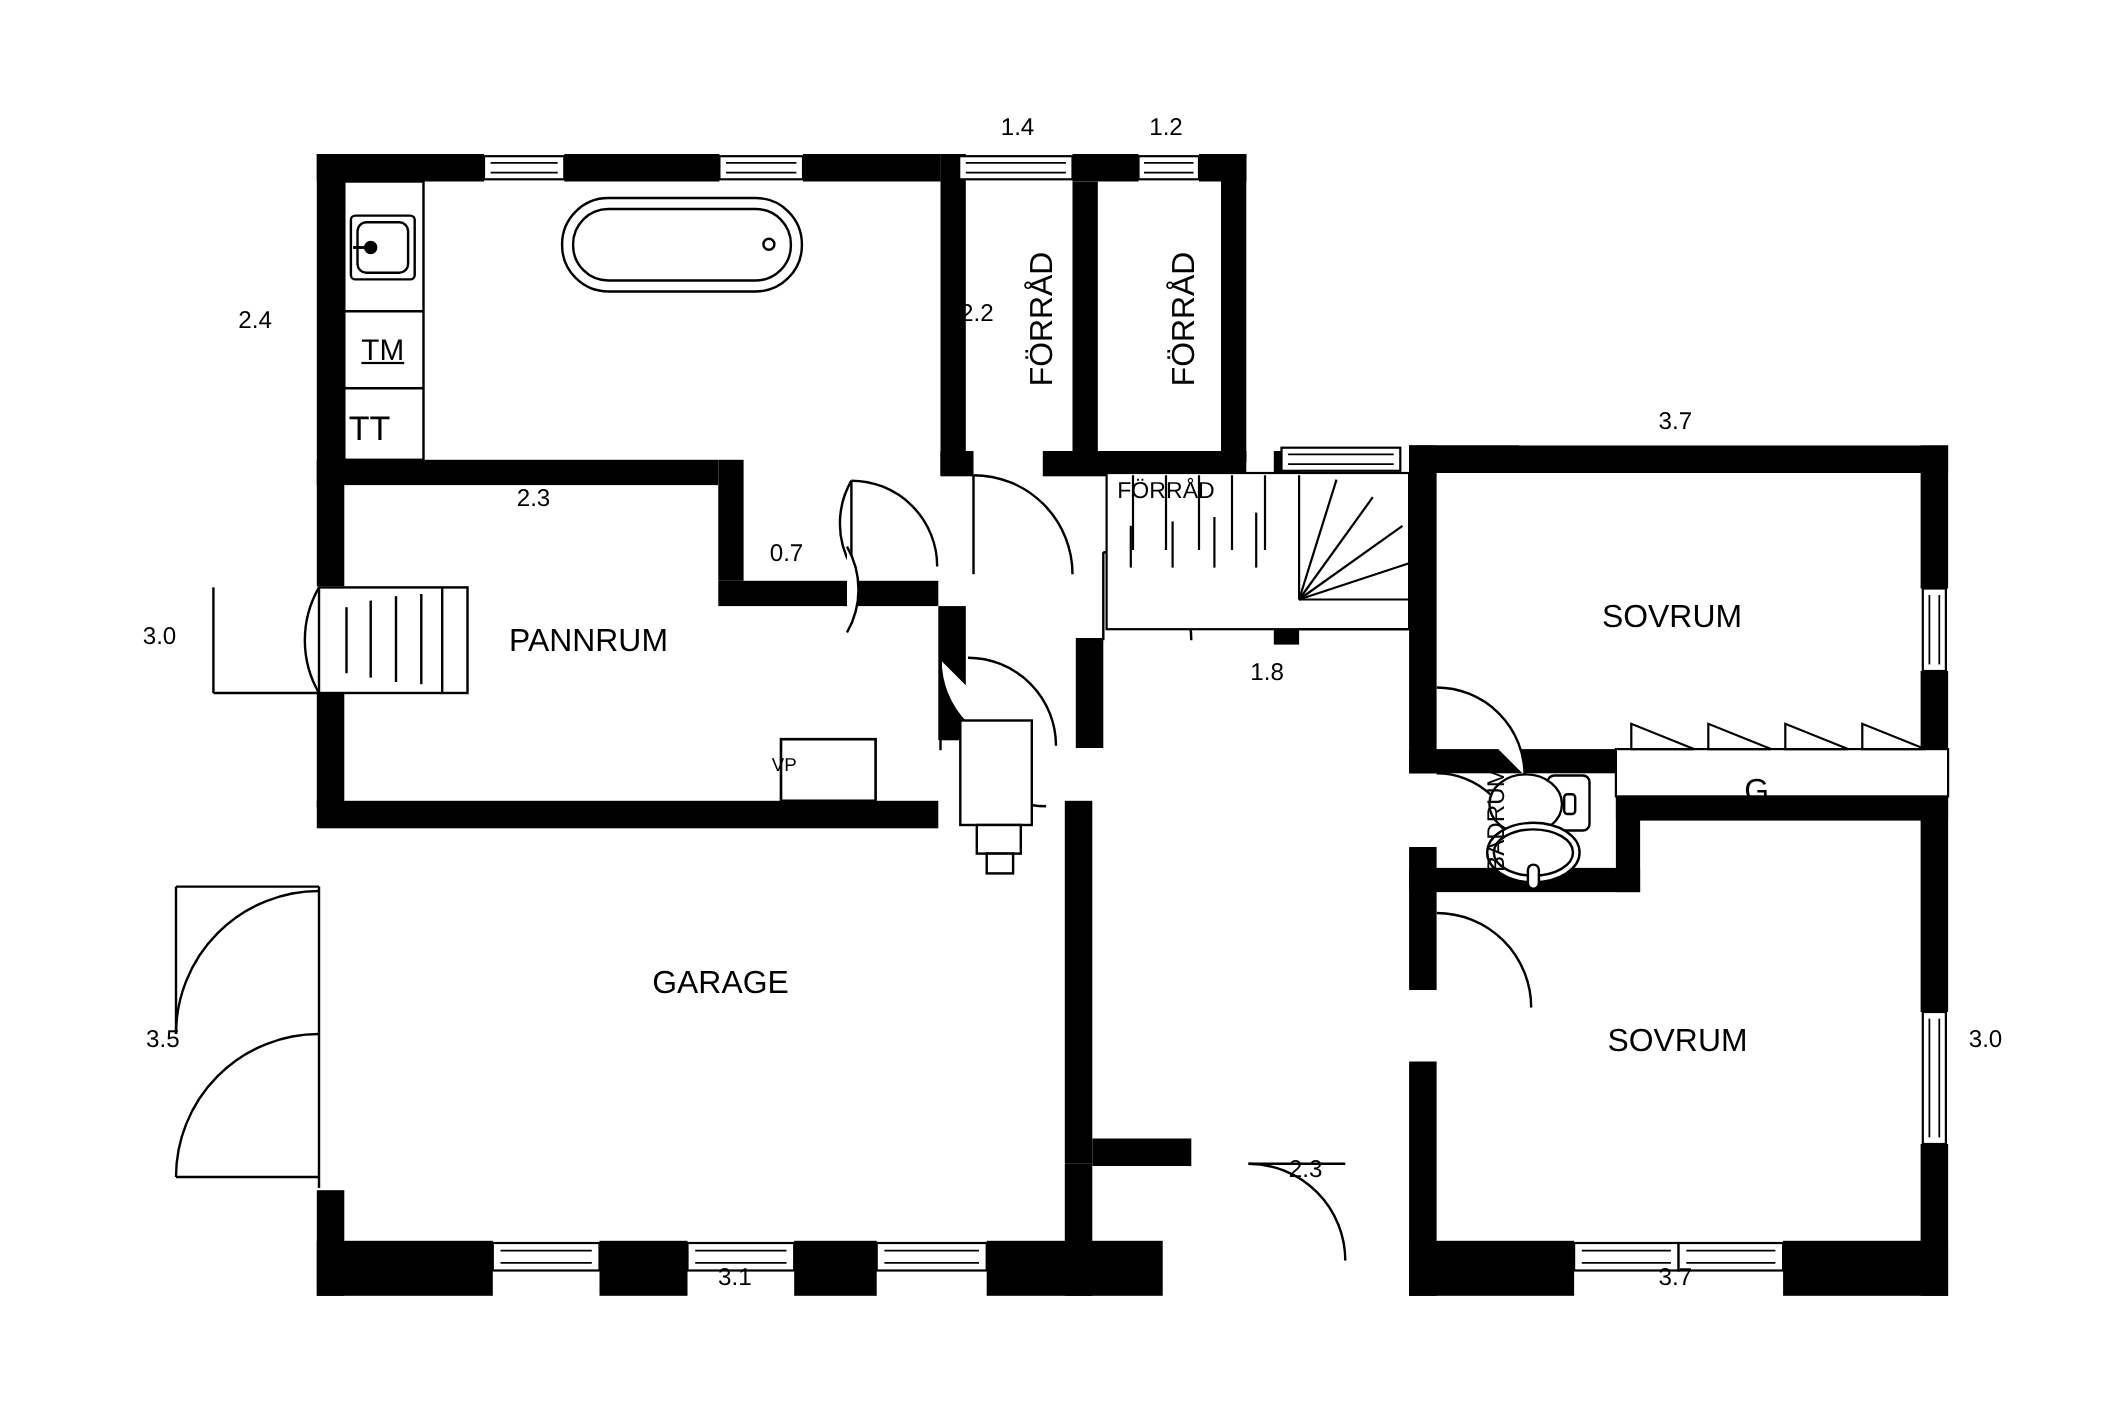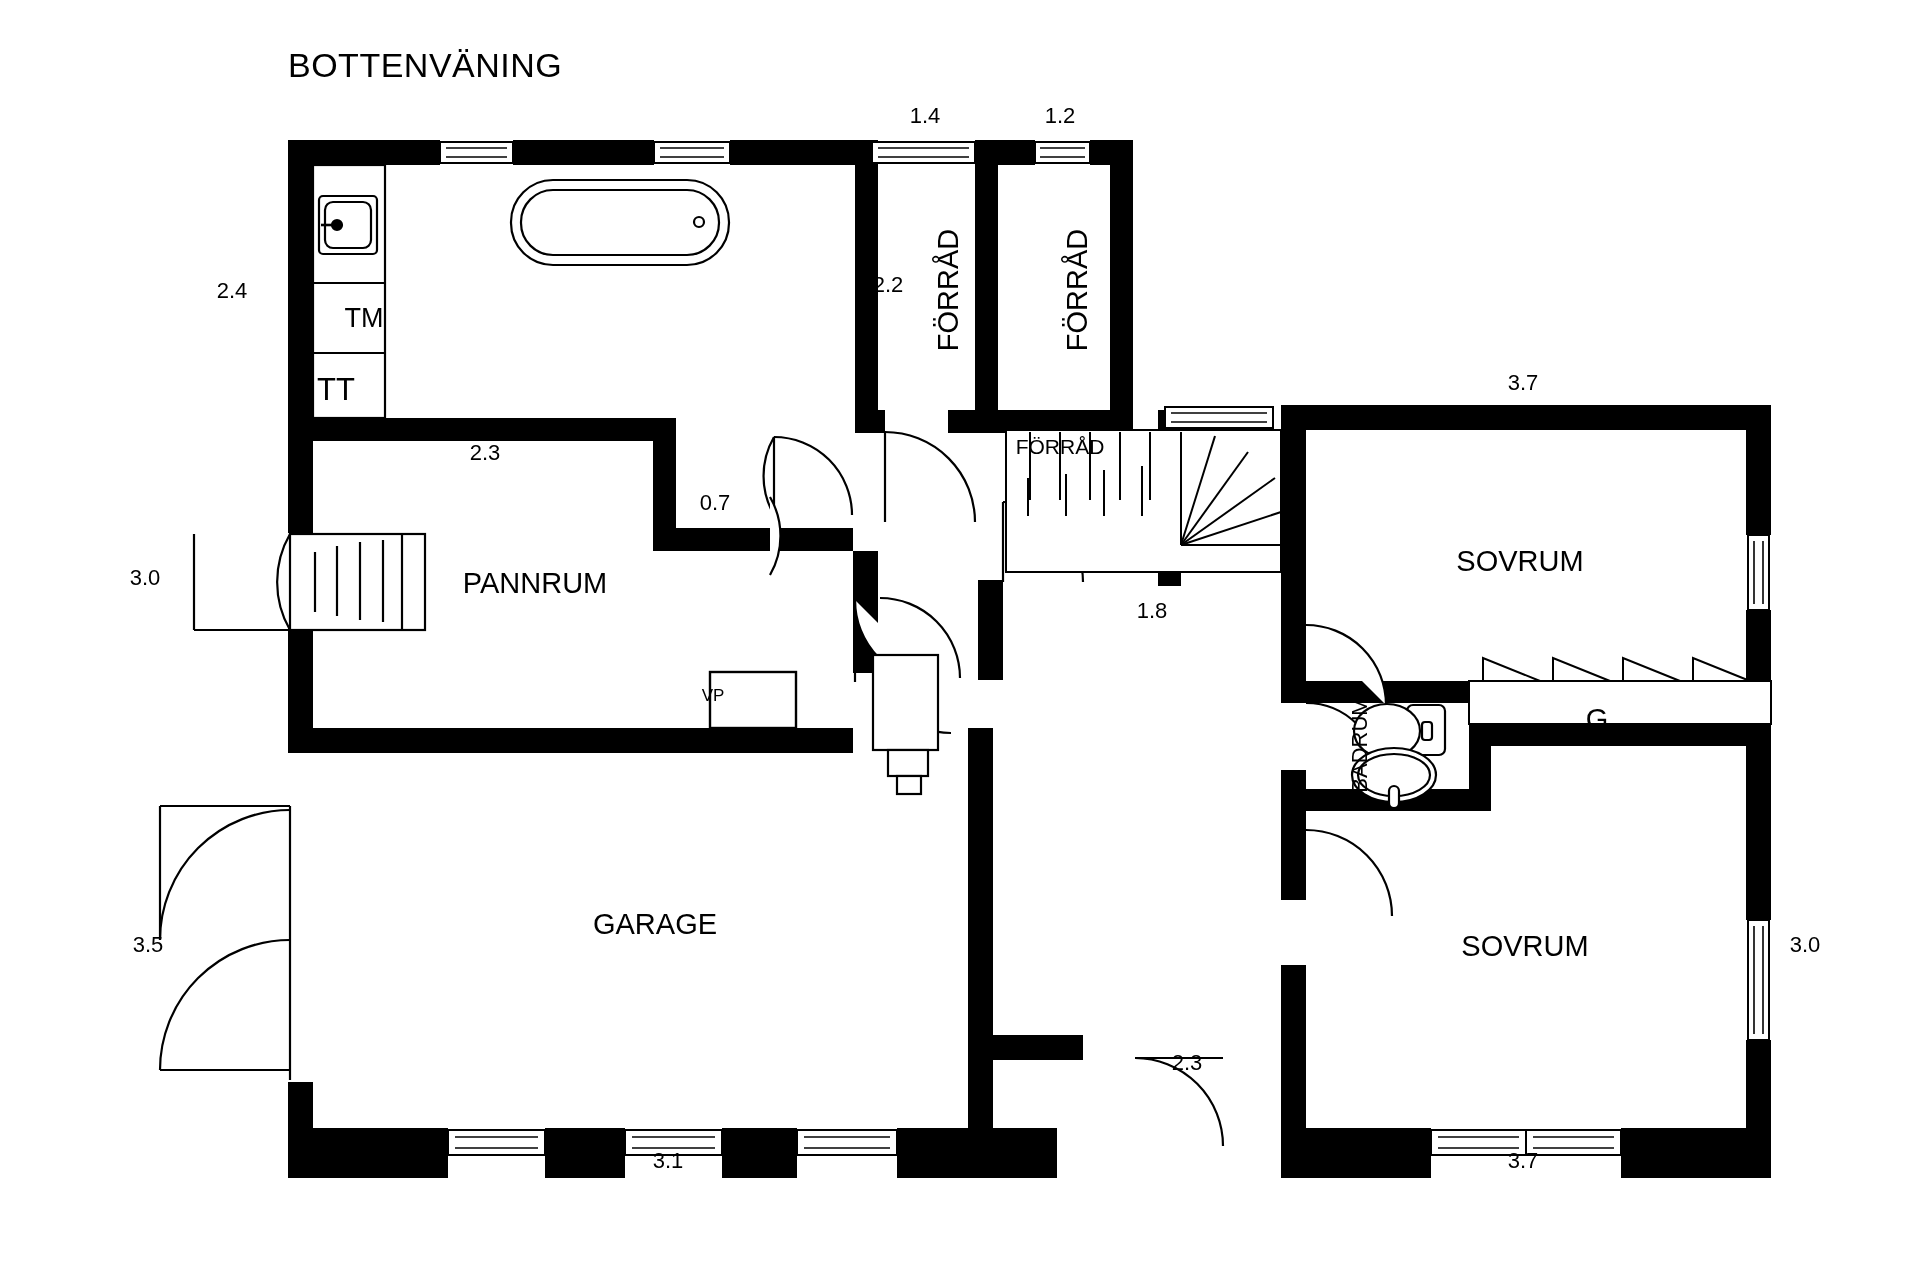--- a/index.html
+++ b/index.html
@@ -284,33 +284,32 @@
     <g fill="none" stroke="#000" stroke-width="2">
       <rect x="1469" y="681" width="302" height="43" fill="#fff" stroke="#000" stroke-width="2"></rect>
       <path d="M1483 681 L1483 658 L1540 681 Z" fill="#fff"></path>
       <path d="M1553 681 L1553 658 L1610 681 Z" fill="#fff"></path>
       <path d="M1623 681 L1623 658 L1680 681 Z" fill="#fff"></path>
       <path d="M1693 681 L1693 658 L1750 681 Z" fill="#fff"></path>
     </g>
 
   </svg>
 
-  <div class="lbl" id="plan-title">BOTTENVÄNING</div>
 
   <div class="lbl room" style="left:535px;top:567px;transform:translate(-50%,0);text-align:right;">PANNRUM</div>
-  <div class="lbl room" style="left:655px;top:908px;transform:translate(-50%,0);">GARAGE</div>
+  <div class="lbl room" style="left:655px;top:878px;transform:translate(-50%,0);">GARAGE</div>
   <div class="lbl room" style="left:948px;top:290px;transform:translate(-50%,-50%) rotate(-90deg);">FÖRRÅD</div>
   <div class="lbl room" style="left:1077px;top:290px;transform:translate(-50%,-50%) rotate(-90deg);">FÖRRÅD</div>
   <div class="lbl small" style="left:1060px;top:435px;transform:translate(-50%,0);">FÖRRÅD</div>
   <div class="lbl room" style="left:1520px;top:545px;transform:translate(-50%,0);">SOVRUM</div>
   <div class="lbl room" style="left:1525px;top:930px;transform:translate(-50%,0);">SOVRUM</div>
   <div class="lbl" style="font-size:22px;left:1360px;top:745px;transform:translate(-50%,-50%) rotate(-90deg);">BADRUM</div>
   <div class="lbl room" style="left:1597px;top:703px;transform:translate(-50%,0);">G</div>
 
-  <div class="lbl" style="font-size:27px;left:364px;top:303px;transform:translate(-50%,0);">TM</div>
+  <div class="lbl" style="font-size:27px;left:348px;top:303px;transform:translate(-50%,0);text-decoration:underline;">TM</div>
   <div class="lbl" style="font-size:31px;left:336px;top:372px;transform:translate(-50%,0);">TT</div>
   <div class="lbl" style="font-size:17px;left:713px;top:686px;transform:translate(-50%,0);">VP</div>
 
   <div class="lbl dim" style="left:232px;top:278px;transform:translate(-50%,0);">2.4</div>
   <div class="lbl dim" style="left:145px;top:565px;transform:translate(-50%,0);">3.0</div>
   <div class="lbl dim" style="left:148px;top:932px;transform:translate(-50%,0);">3.5</div>
   <div class="lbl dim" style="left:485px;top:440px;transform:translate(-50%,0);">2.3</div>
   <div class="lbl dim" style="left:715px;top:490px;transform:translate(-50%,0);">0.7</div>
   <div class="lbl dim" style="left:888px;top:272px;transform:translate(-50%,0);">2.2</div>
   <div class="lbl dim" style="left:925px;top:103px;transform:translate(-50%,0);">1.4</div>

